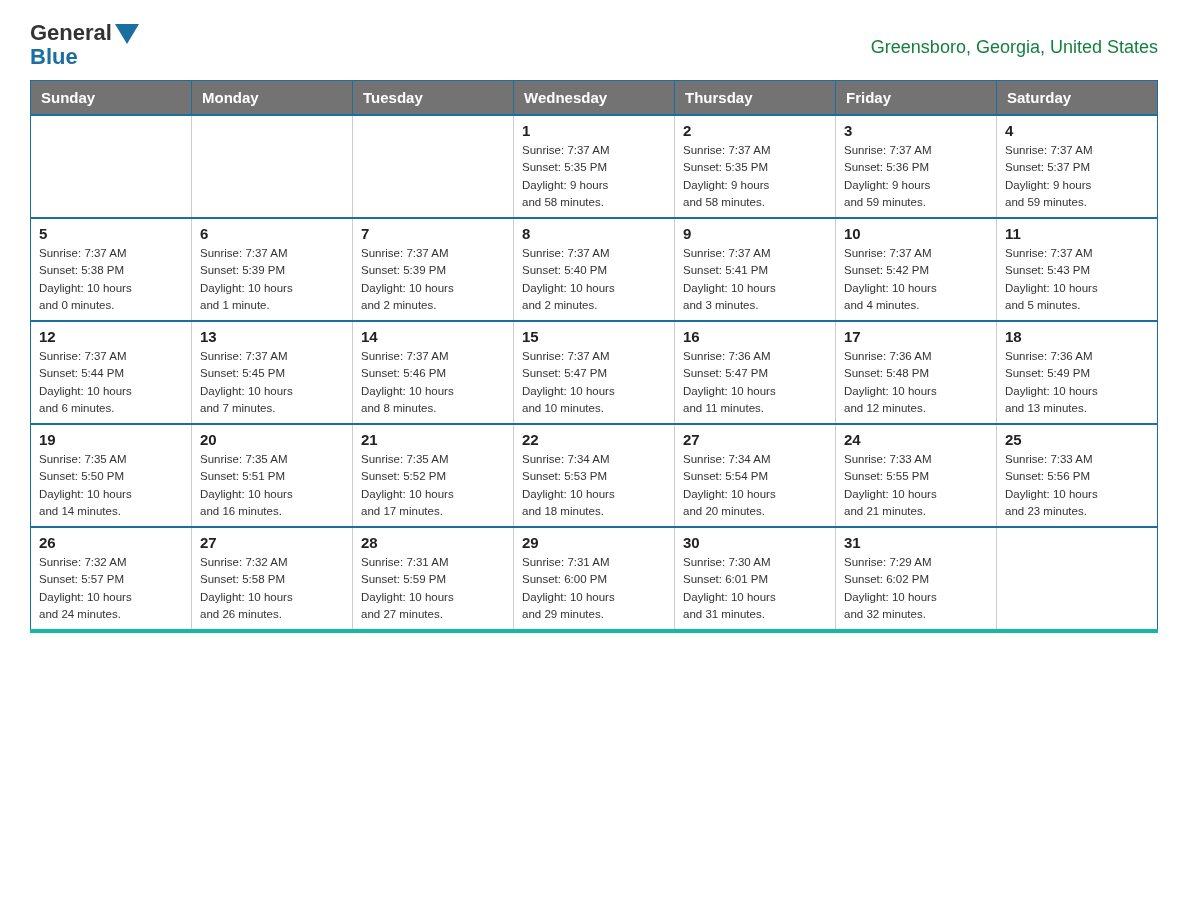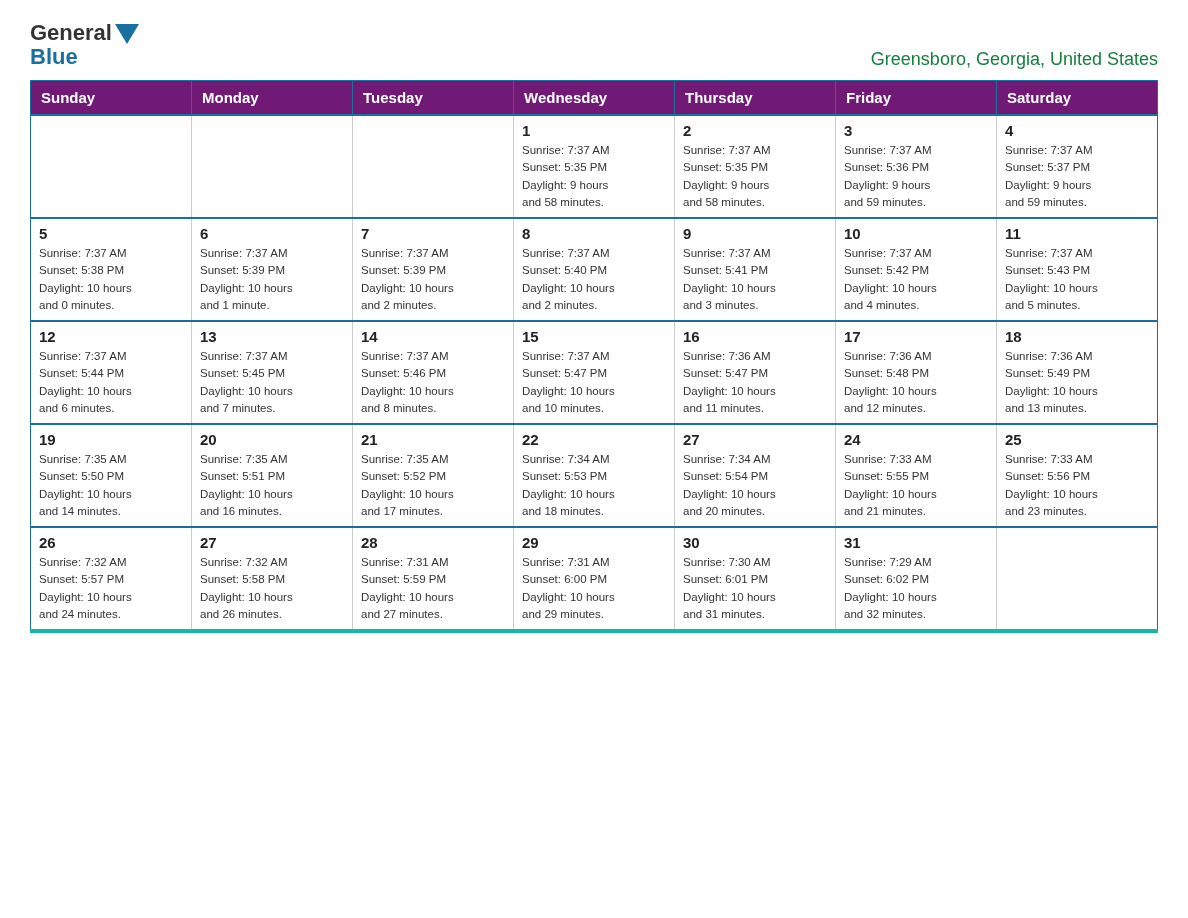--- a/index.html
+++ b/index.html
@@ -6,21 +6,21 @@
     body {
       font-family: Arial, sans-serif;
       background: #fff;
       padding: 20px 30px;
       width: 1188px;
       min-height: 918px;
     }
     .header {
       display: flex;
       justify-content: space-between;
-      align-items: flex-end;
+      align-items: center;
     }
     .logo {
       display: flex;
       flex-direction: column;
       align-items: flex-start;
     }
     .logo-top {
       display: flex;
       align-items: center;
     }
@@ -56,21 +56,21 @@
       font-size: 18px;
       color: #15803d;
       margin-top: 4px;
     }
     table {
       width: 100%;
       border-collapse: collapse;
       margin-top: 10px;
     }
     thead tr th {
-      background-color: #701a75;
+      background-color: #737373;
       color: #fff;
       font-size: 15px;
       font-weight: bold;
       padding: 8px 10px;
       border: 1px solid #1a6fa0;
       text-align: left;
     }
     tbody tr td {
       border: 1px solid #ccc;
       vertical-align: top;

